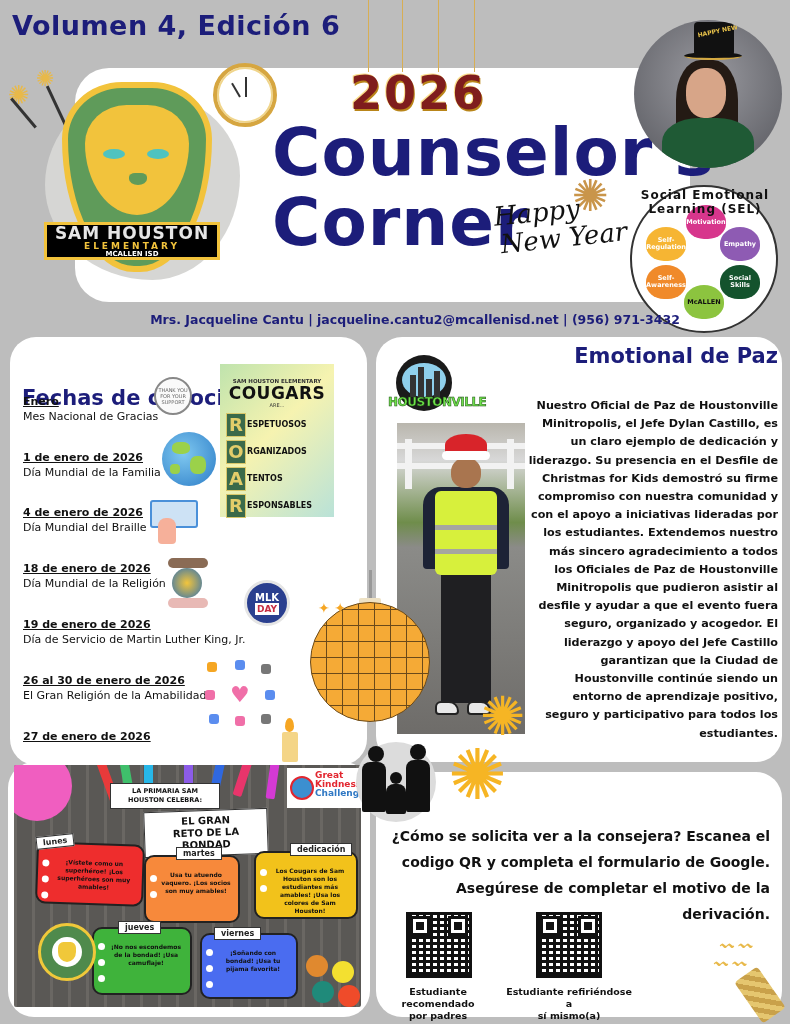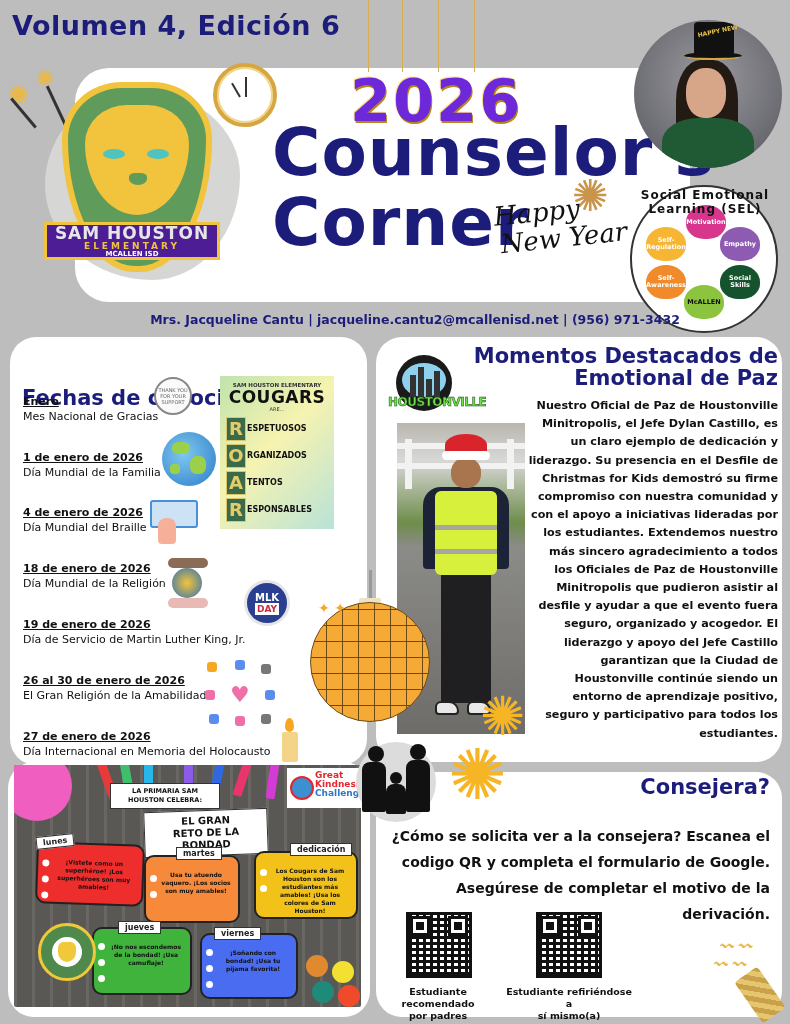--- a/index.html
+++ b/index.html
@@ -31,41 +31,41 @@
     background: #5f9b5a; border: 6px solid #f2c33c;
     border-radius: 40% 40% 48% 48% / 30% 30% 70% 70%;
   }
   .logo-face {
     left: 85px; top: 105px; width: 104px; height: 110px;
     background: #f2c33c; border-radius: 40% 40% 50% 50% / 35% 35% 65% 65%;
   }
   .logo-eye { width: 22px; height: 10px; background: #4fc3c0; border-radius: 50%; }
   .logo-banner {
     left: 44px; top: 222px; width: 176px; height: 38px;
-    background: #4c1d95; border: 3px solid #f2c33c;
+    background: #000000; border: 3px solid #f2c33c;
     display: flex; flex-direction: column; align-items: center; justify-content: center;
     color: #fff; font-weight: bold; line-height: 1;
   }
   .logo-banner .l1 { font-size: 17px; color: #e6e6e6; letter-spacing: 1px; }
   .logo-banner .l2 { font-size: 9px; color: #f2c33c; letter-spacing: 3px; }
   .logo-banner .l3 { font-size: 7px; color: #fff; }
 
   .clock {
     left: 213px; top: 63px; width: 64px; height: 64px; border-radius: 50%;
     background: #fff; border: 4px solid #d6a640;
     box-shadow: inset 0 0 0 2px #f0d58a;
   }
   .clock .hand1 { position: absolute; left: 28px; top: 10px; width: 2px; height: 20px; background: #333; }
   .clock .hand2 { position: absolute; left: 22px; top: 14px; width: 2px; height: 16px; background: #333; transform: rotate(-30deg); transform-origin: bottom; }
 
   .sparkler { color: #e8b94a; font-size: 26px; }
 
   .year {
     left: 350px; top: 66px;
-    font-size: 59px; font-weight: bold; color: #6d28d9;
+    font-size: 46px; font-weight: bold; color: #7f1d1d;
     text-shadow: 1px 2px 0 #b98519, -1px -1px 0 #fbe08d;
     letter-spacing: 2px;
   }
   .balloon-string { width: 1px; background: #d7ae54; top: 0; height: 72px; }
 
   .big-title {
     left: 272px; top: 118px;
     font-size: 66px; font-weight: bold; color: #1c1d7a;
     line-height: 70px; letter-spacing: 1px;
     font-family: "DejaVu Sans", sans-serif;
@@ -121,23 +121,23 @@
   .section-title {
     font-size: 21px; font-weight: bold; color: #1c1d7a; line-height: 22px;
   }
   .fechas-title { left: 22px; top: 355px; margin-top: 32px; }
 
   .event { position: absolute; left: 23px; font-size: 11px; line-height: 15px; color: #111; font-weight: bold; }
   .event .date { text-decoration: underline; display: block; }
   .event .name { display: block; font-weight: normal; }
 
   .roar {
-    left: 220px; top: 376px; width: 114px; height: 153px;
+    left: 220px; top: 364px; width: 114px; height: 153px;
     background: linear-gradient(135deg, #bfe3ad 0%, #f6f3b0 45%, #b9e2d8 100%);
-    text-align: center; padding-top: 6px;
+    text-align: center; padding-top: 14px;
   }
   .roar .small { font-size: 5.5px; font-weight: bold; color: #333; }
   .roar .big { font-size: 17px; font-weight: bold; color: #111; letter-spacing: 0.5px; line-height: 18px; }
   .roar .are { font-size: 5px; color: #333; margin-bottom: 3px; }
   .roar-row { display: flex; align-items: center; margin-left: 6px; height: 27px; }
   .roar-letter {
     width: 20px; height: 24px; background: #3b6a4a; color: #e3cd6a;
     font-size: 18px; font-weight: bold; display: flex; align-items: center; justify-content: center;
     border: 1px solid #d9c86b;
   }
@@ -379,21 +379,20 @@
 <div class="event" style="top:617px;">
   <span class="date">19 de enero de 2026</span>
   <span class="name">Día de Servicio de Martin Luther King, Jr.</span>
 </div>
 <div class="event" style="top:673px;">
   <span class="date">26 al 30 de enero de 2026</span>
   <span class="name">El Gran Religión de la Amabilidad</span>
 </div>
 <div class="event" style="top:729px;">
   <span class="date">27 de enero de 2026</span>
-  <span class="name">Día Internacional en Memoria del Holocausto</span>
 </div>
 
 <div class="abs globe" style="left:162px;top:432px;width:54px;height:54px;">
   <div class="land" style="left:10px;top:10px;width:18px;height:12px;"></div>
   <div class="land" style="left:28px;top:24px;width:16px;height:18px;"></div>
   <div class="land" style="left:8px;top:32px;width:10px;height:10px;"></div>
 </div>
 
 <div class="abs book"></div>
 <div class="abs hand"></div>
@@ -450,21 +449,20 @@
     <div class="hv-sky"></div>
     <div class="hv-bldg" style="left:14px;height:22px;"></div>
     <div class="hv-bldg" style="left:22px;height:30px;"></div>
     <div class="hv-bldg" style="left:30px;height:18px;"></div>
     <div class="hv-bldg" style="left:38px;height:26px;"></div>
   </div>
   <div class="hv-text">HOUSTONVILLE</div>
 </div>
 
 <div class="abs section-title paz-title">
-  <div>Momentos Destacados de</div>
   <div>Emotional de Paz</div>
 </div>
 
 <div class="abs officer-photo">
   <div class="fence">
     <div class="rail" style="top:4px;"></div>
     <div class="rail" style="top:24px;"></div>
     <div class="post" style="left:8px;"></div>
     <div class="post" style="left:110px;"></div>
   </div>
@@ -564,21 +562,20 @@
   <div class="fam-body" style="left:6px;top:20px;width:24px;height:50px;"></div>
   <div class="fam-head" style="left:54px;top:2px;width:16px;height:16px;"></div>
   <div class="fam-body" style="left:50px;top:18px;width:24px;height:52px;"></div>
   <div class="fam-head" style="left:34px;top:30px;width:12px;height:12px;"></div>
   <div class="fam-body" style="left:30px;top:42px;width:20px;height:30px;"></div>
 </div>
 
 <div class="abs burst" style="left:448px;top:740px;font-size:70px;">✺</div>
 
 <div class="abs section-title cons-title">
-  <div>Consejera?</div>
 </div>
 
 <div class="abs cons-body">¿Cómo se solicita ver a la consejera? Escanea el codigo QR y completa el formulario de Google. Asegúrese de completar el motivo de la derivación.</div>
 
 <div class="qr" style="left:406px;top:912px;"></div>
 <div class="qr-label" style="left:372px;top:986px;width:132px;">
   <div>Estudiante recomendado</div>
   <div>por padres</div>
 </div>
 

